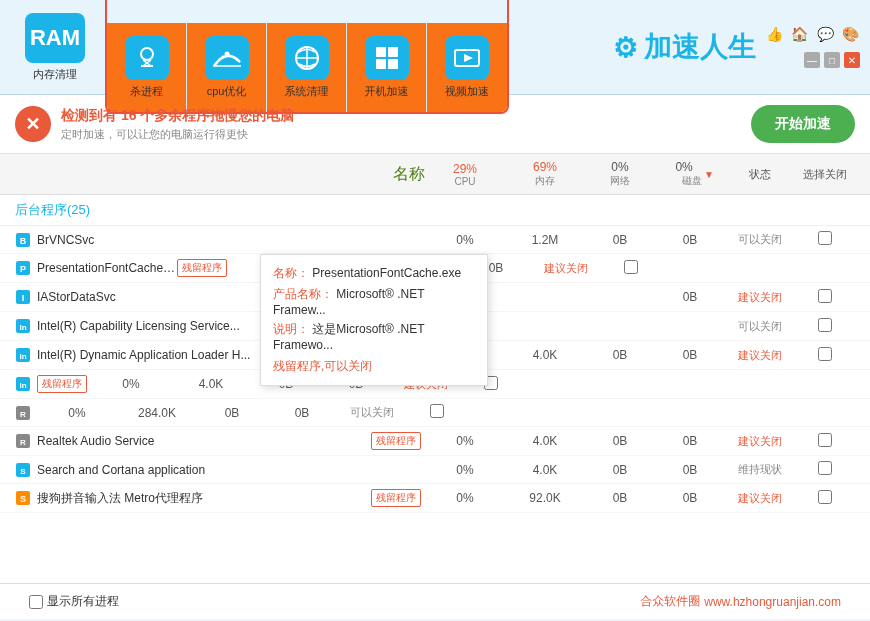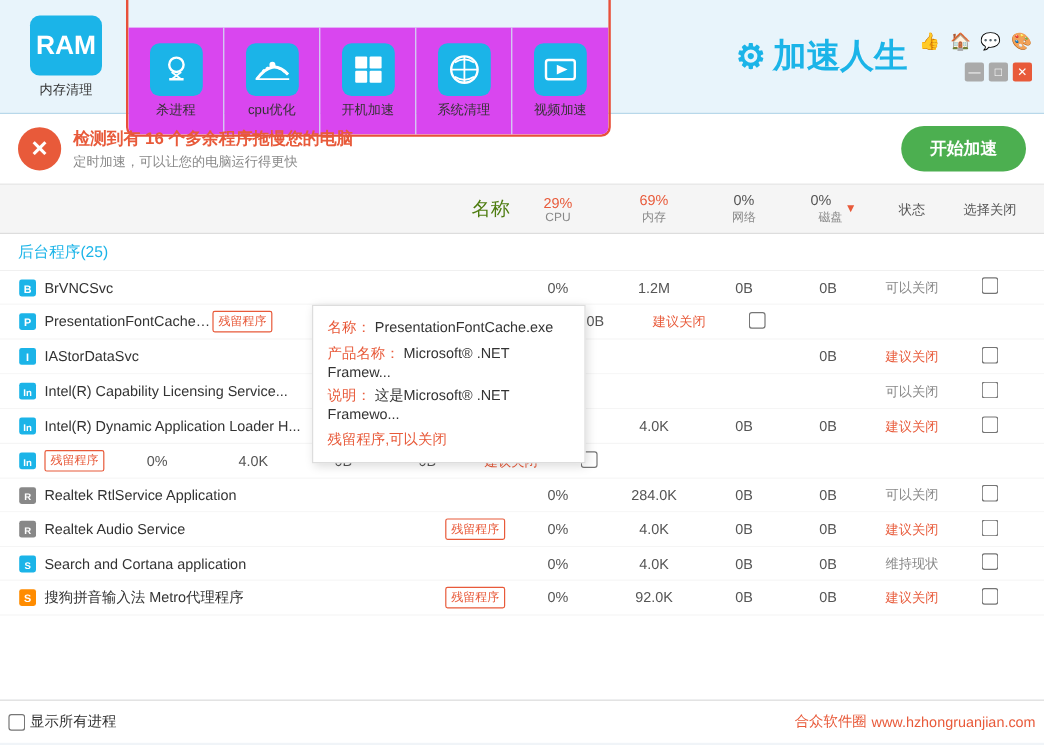--- a/index.html
+++ b/index.html
@@ -4,21 +4,21 @@
   <style>
     * { box-sizing: border-box; margin: 0; padding: 0; }
     body { font-family: 'Microsoft YaHei', SimHei, sans-serif; background: #f0f4f8; width: 870px; height: 621px; overflow: hidden; font-size: 12px; }
 
     
     .header { display: flex; align-items: center; background: #e8f4fb; border-bottom: 1px solid #b8d8ea; height: 95px; padding: 0 10px; }
     .ram-icon { width: 90px; text-align: center; flex-shrink: 0; }
     .ram-box { background: #1bb4e8; border-radius: 8px; color: white; font-size: 22px; font-weight: bold; width: 60px; height: 50px; display: flex; align-items: center; justify-content: center; margin: 0 auto 4px; }
     .ram-label { font-size: 11px; color: #333; }
     .nav-tabs { display: flex; border: 2px solid #e8503a; border-radius: 8px; overflow: hidden; margin-left: 5px; }
-    .nav-tab { display: flex; flex-direction: column; align-items: center; justify-content: center; width: 80px; height: 89px; background: #d946ef; cursor: pointer; border-right: 1px solid #d0e8f0; padding: 6px; margin-top: 40px; }
+    .nav-tab { display: flex; flex-direction: column; align-items: center; justify-content: center; width: 80px; height: 89px; background: #f97316; cursor: pointer; border-right: 1px solid #d0e8f0; padding: 6px; margin-top: 40px; }
     .nav-tab:last-child { border-right: none; }
     .nav-tab .icon-box { width: 44px; height: 44px; background: #1bb4e8; border-radius: 8px; display: flex; align-items: center; justify-content: center; margin-bottom: 4px; color: white; font-size: 22px; }
     .nav-tab .tab-label { font-size: 11px; color: #333; }
     .header-right { margin-left: auto; display: flex; align-items: center; }
     .brand { color: #1bb4e8; font-size: 28px; font-weight: bold; display: flex; align-items: center; gap: 6px; }
     .win-btn { width: 16px; height: 16px; border-radius: 2px; background: #aaa; display: flex; align-items: center; justify-content: center; font-size: 10px; color: white; cursor: pointer; }
     .win-btn.min { background: #aaa; }
     .win-btn.max { background: #aaa; }
     .win-btn.close { background: #e85a3a; }
 
@@ -65,21 +65,21 @@
     .proc-check input { width: 14px; height: 14px; cursor: pointer; }
 
     
     .tooltip-popup { position: absolute; left: 260px; top: 0; background: white; border: 1px solid #ddd; box-shadow: 2px 2px 8px rgba(0,0,0,0.15); padding: 10px 12px; z-index: 100; width: 228px; font-size: 12px; }
     .tooltip-row { margin-bottom: 4px; color: #333; }
     .tooltip-label { color: #e85a3a; }
     .tooltip-value { color: #333; }
     .tooltip-note { color: #e85a3a; margin-top: 6px; }
 
     
-    .bottom-bar { display: flex; align-items: center; background: white; border-top: 1px solid #ddd; padding: 6px 7px; height: 36px; }
+    .bottom-bar { display: flex; align-items: center; background: white; border-top: 1px solid #ddd; padding: 6px 29px; height: 36px; }
     .show-all-btn { display: flex; align-items: center; gap: 4px; cursor: pointer; color: #333; font-size: 12px; }
     .checkbox-small { width: 14px; height: 14px; }
     .bottom-brand { margin-left: auto; color: #e85a3a; font-size: 12px; }
 
     
     .table-area::-webkit-scrollbar { width: 8px; }
     .table-area::-webkit-scrollbar-track { background: #f0f0f0; }
     .table-area::-webkit-scrollbar-thumb { background: #ccc; border-radius: 4px; }
 
     
@@ -114,50 +114,50 @@
     <div class="nav-tab">
       <div class="icon-box">
         <svg width="30" height="28" viewBox="0 0 30 28" fill="white">
           <path d="M2 22 Q15 4 28 18" fill="none" stroke="white" stroke-width="2.5"></path>
           <path d="M2 22 L8 14 L15 10 L22 14 L28 18" fill="none" stroke="white" stroke-width="1.5" stroke-dasharray="2,2"></path>
           <circle cx="15" cy="10" r="2.5" fill="white"></circle>
           <line x1="1" y1="22" x2="29" y2="22" stroke="white" stroke-width="1.5"></line>
         </svg>
       </div>
       <span class="tab-label">cpu优化</span>
-    </div>
-
-    <div class="nav-tab">
-      <div class="icon-box">
-        <svg width="28" height="28" viewBox="0 0 28 28" fill="white">
-          <rect x="3" y="3" width="10" height="10" rx="1" fill="white"></rect>
-          <rect x="15" y="3" width="10" height="10" rx="1" fill="white"></rect>
-          <rect x="3" y="15" width="10" height="10" rx="1" fill="white"></rect>
-          <rect x="15" y="15" width="10" height="10" rx="1" fill="white"></rect>
-        </svg>
-      </div>
-      <span class="tab-label">开机加速</span>
     </div>
 
     <div class="nav-tab">
       <div class="icon-box">
         <svg width="28" height="28" viewBox="0 0 28 28" fill="none">
           <circle cx="14" cy="14" r="11" stroke="white" stroke-width="2"></circle>
           <line x1="14" y1="3" x2="14" y2="25" stroke="white" stroke-width="1.5"></line>
           <line x1="3" y1="14" x2="25" y2="14" stroke="white" stroke-width="1.5"></line>
           <path d="M6 8 Q14 3 22 8" stroke="white" stroke-width="1.5" fill="none"></path>
           <path d="M6 20 Q14 25 22 20" stroke="white" stroke-width="1.5" fill="none"></path>
         </svg>
       </div>
       <span class="tab-label">系统清理</span>
     </div>
 
     <div class="nav-tab">
       <div class="icon-box">
         <svg width="28" height="28" viewBox="0 0 28 28" fill="white">
+          <rect x="3" y="3" width="10" height="10" rx="1" fill="white"></rect>
+          <rect x="15" y="3" width="10" height="10" rx="1" fill="white"></rect>
+          <rect x="3" y="15" width="10" height="10" rx="1" fill="white"></rect>
+          <rect x="15" y="15" width="10" height="10" rx="1" fill="white"></rect>
+        </svg>
+      </div>
+      <span class="tab-label">开机加速</span>
+    </div>
+
+    <div class="nav-tab">
+      <div class="icon-box">
+        <svg width="28" height="28" viewBox="0 0 28 28" fill="white">
           <rect x="2" y="6" width="24" height="16" rx="2" fill="none" stroke="white" stroke-width="2"></rect>
           <polygon points="11,10 11,18 20,14" fill="white"></polygon>
         </svg>
       </div>
       <span class="tab-label">视频加速</span>
     </div>
 
   </div>
 
   <div class="header-right">
@@ -343,21 +343,20 @@
     <div class="proc-check"><input type="checkbox" style=""></div>
   </div>
 
   <div class="process-row">
     <div class="proc-icon">
       <svg width="16" height="16" viewBox="0 0 16 16">
           <rect x="1" y="1" width="14" height="14" rx="2" fill="#888"></rect>
           <text x="8" y="12" text-anchor="middle" fill="white" font-size="8" font-weight="bold">R</text>
         </svg>
     </div>
-    <div class="proc-name">Realtek RtlService Application</div>
     <div class="proc-cpu">0%</div>
     <div class="proc-mem">284.0K</div>
     <div class="proc-net">0B</div>
     <div class="proc-disk">0B</div>
     <div class="proc-status status-close">可以关闭</div>
     <div class="proc-check"><input type="checkbox" style=""></div>
   </div>
 
   <div class="process-row">
     <div class="proc-icon">

